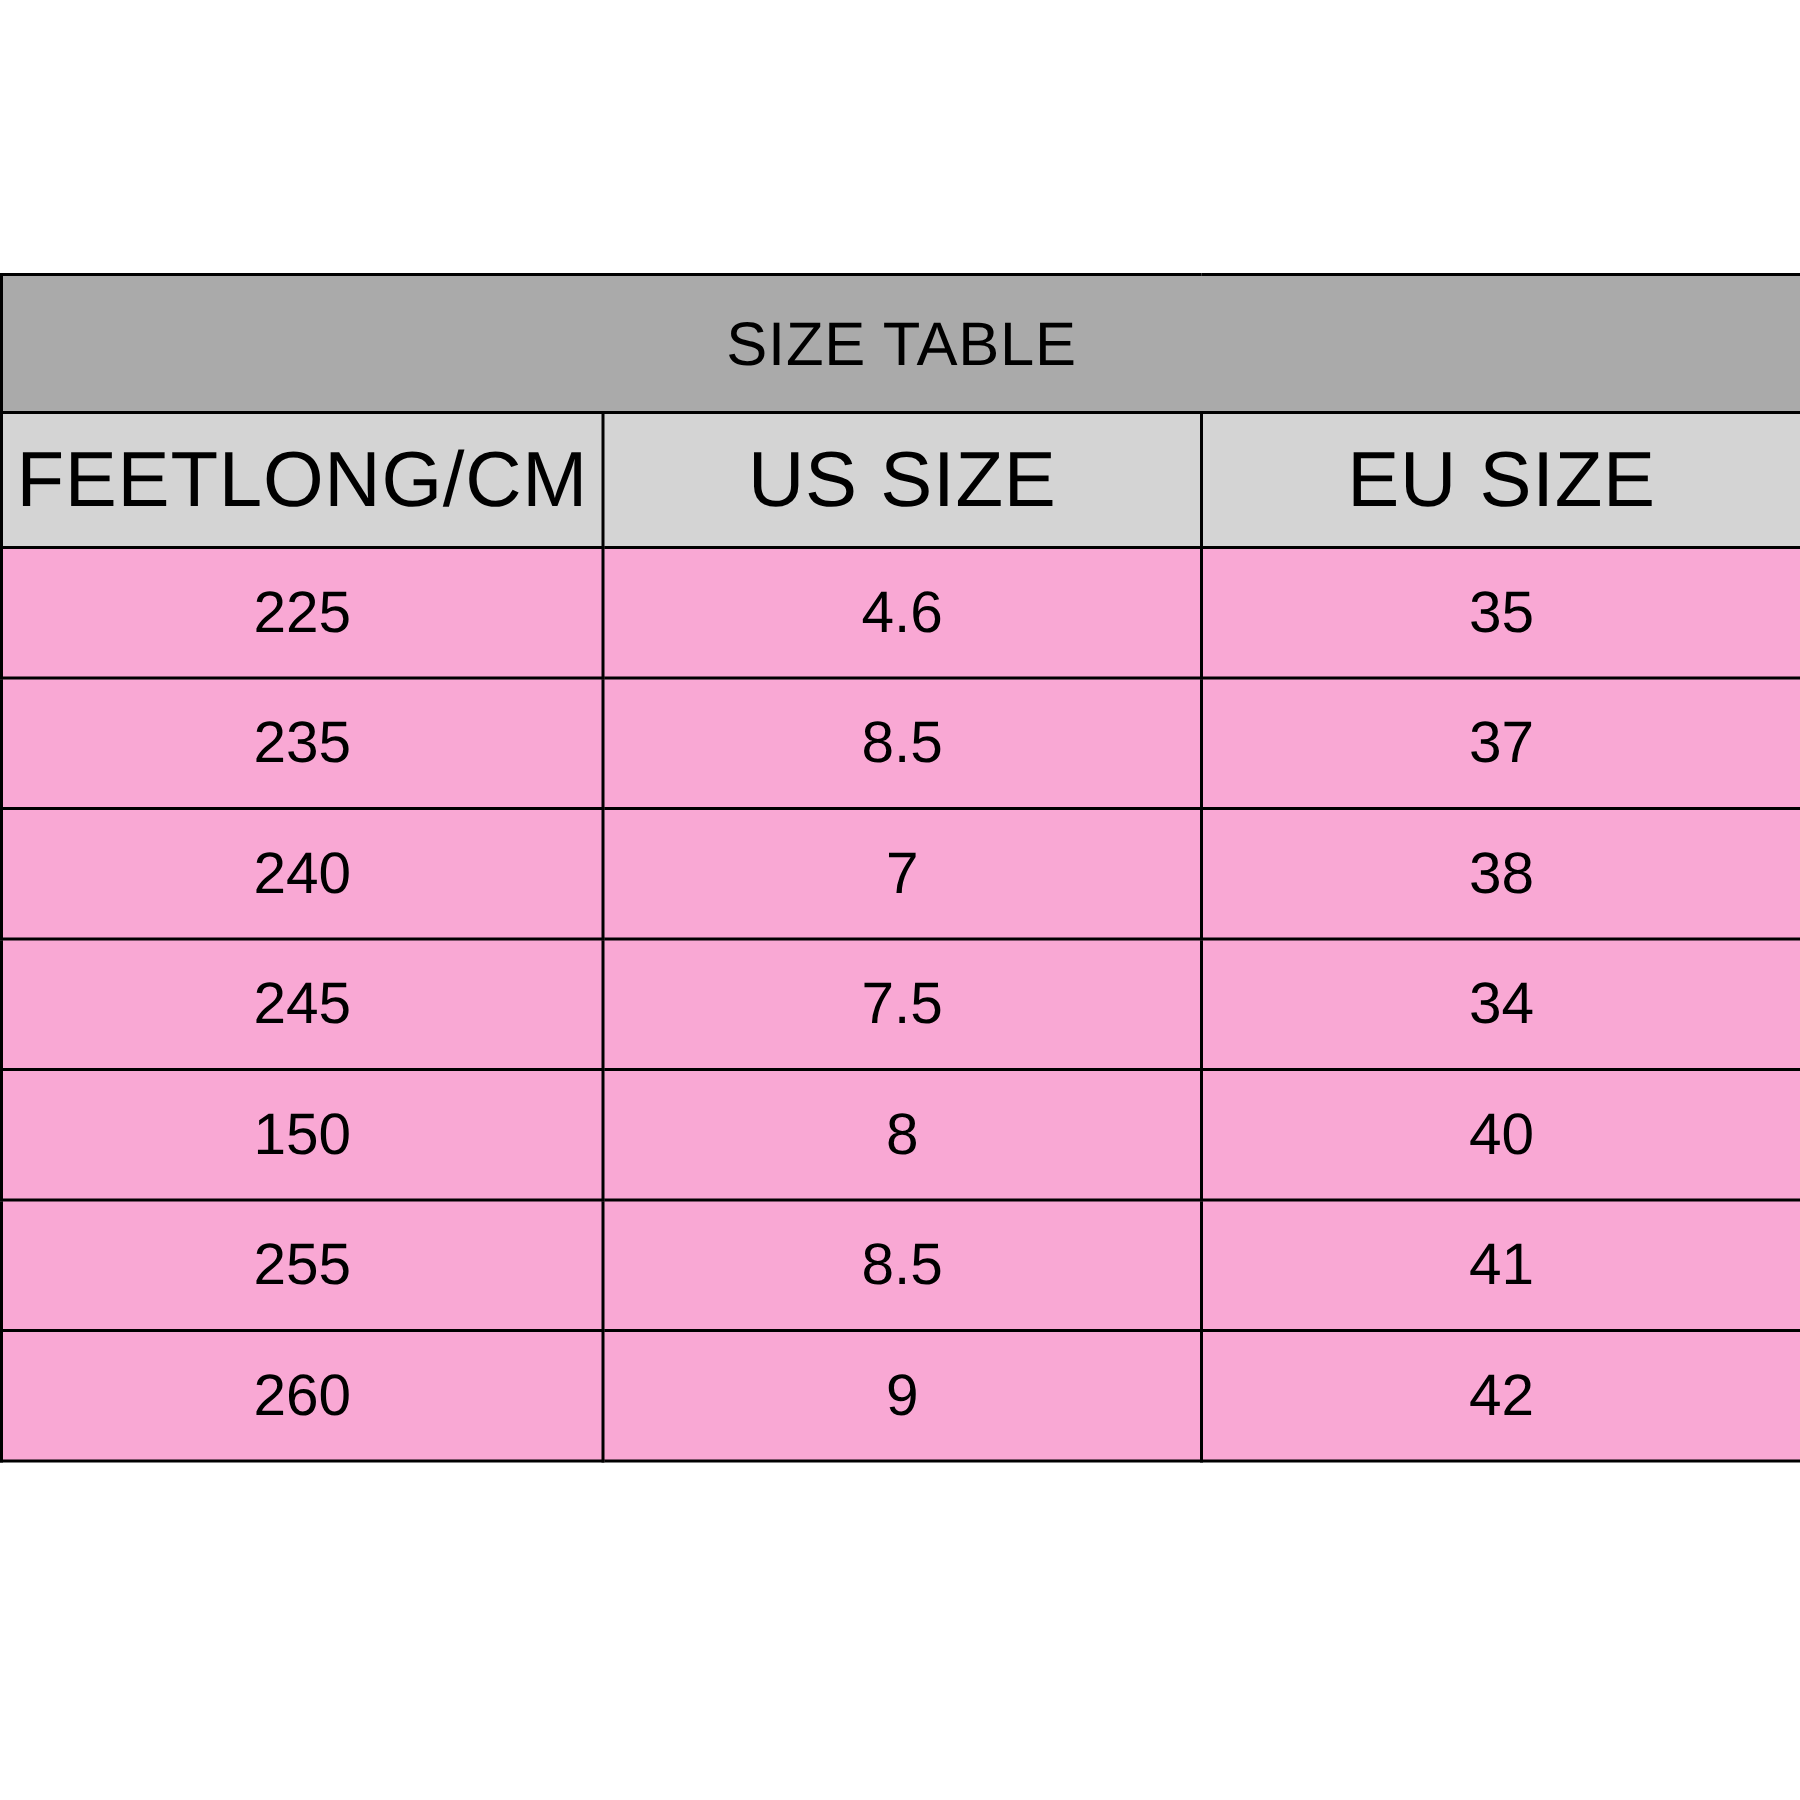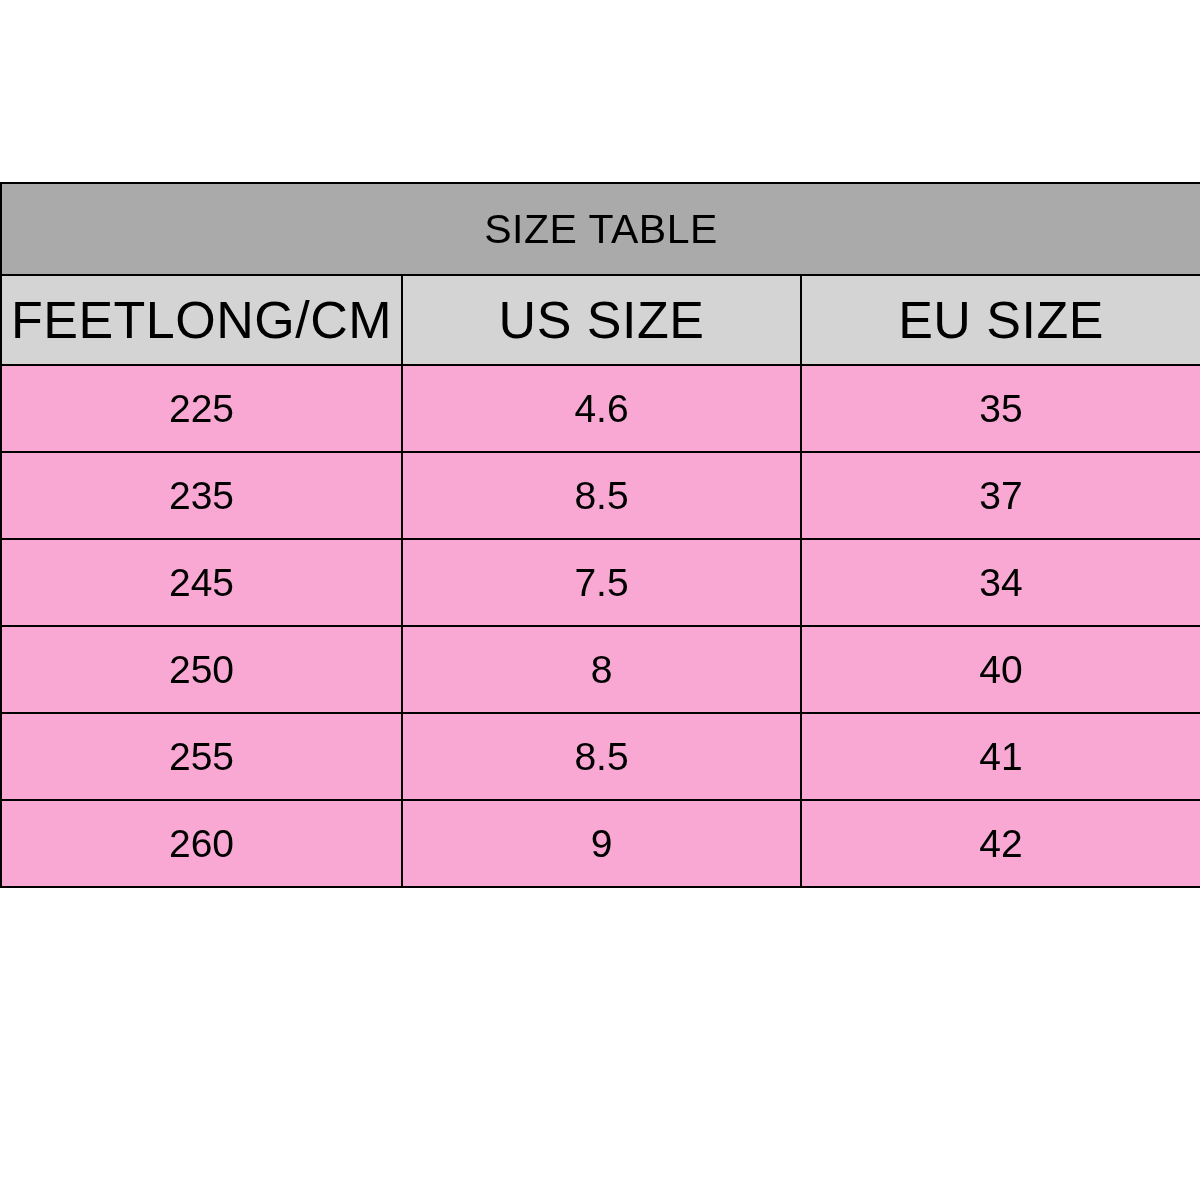--- a/index.html
+++ b/index.html
@@ -78,26 +78,31 @@
         <td>225</td>
         <td>4.6</td>
         <td>35</td>
       </tr>
       <tr class="data-row">
         <td>235</td>
         <td>8.5</td>
         <td>37</td>
       </tr>
       <tr class="data-row">
+        <td>240</td>
+        <td>7</td>
+        <td>38</td>
+      </tr>
+      <tr class="data-row">
         <td>245</td>
         <td>7.5</td>
         <td>34</td>
       </tr>
       <tr class="data-row">
-        <td>250</td>
+        <td>150</td>
         <td>8</td>
         <td>40</td>
       </tr>
       <tr class="data-row">
         <td>255</td>
         <td>8.5</td>
         <td>41</td>
       </tr>
       <tr class="data-row">
         <td>260</td>

